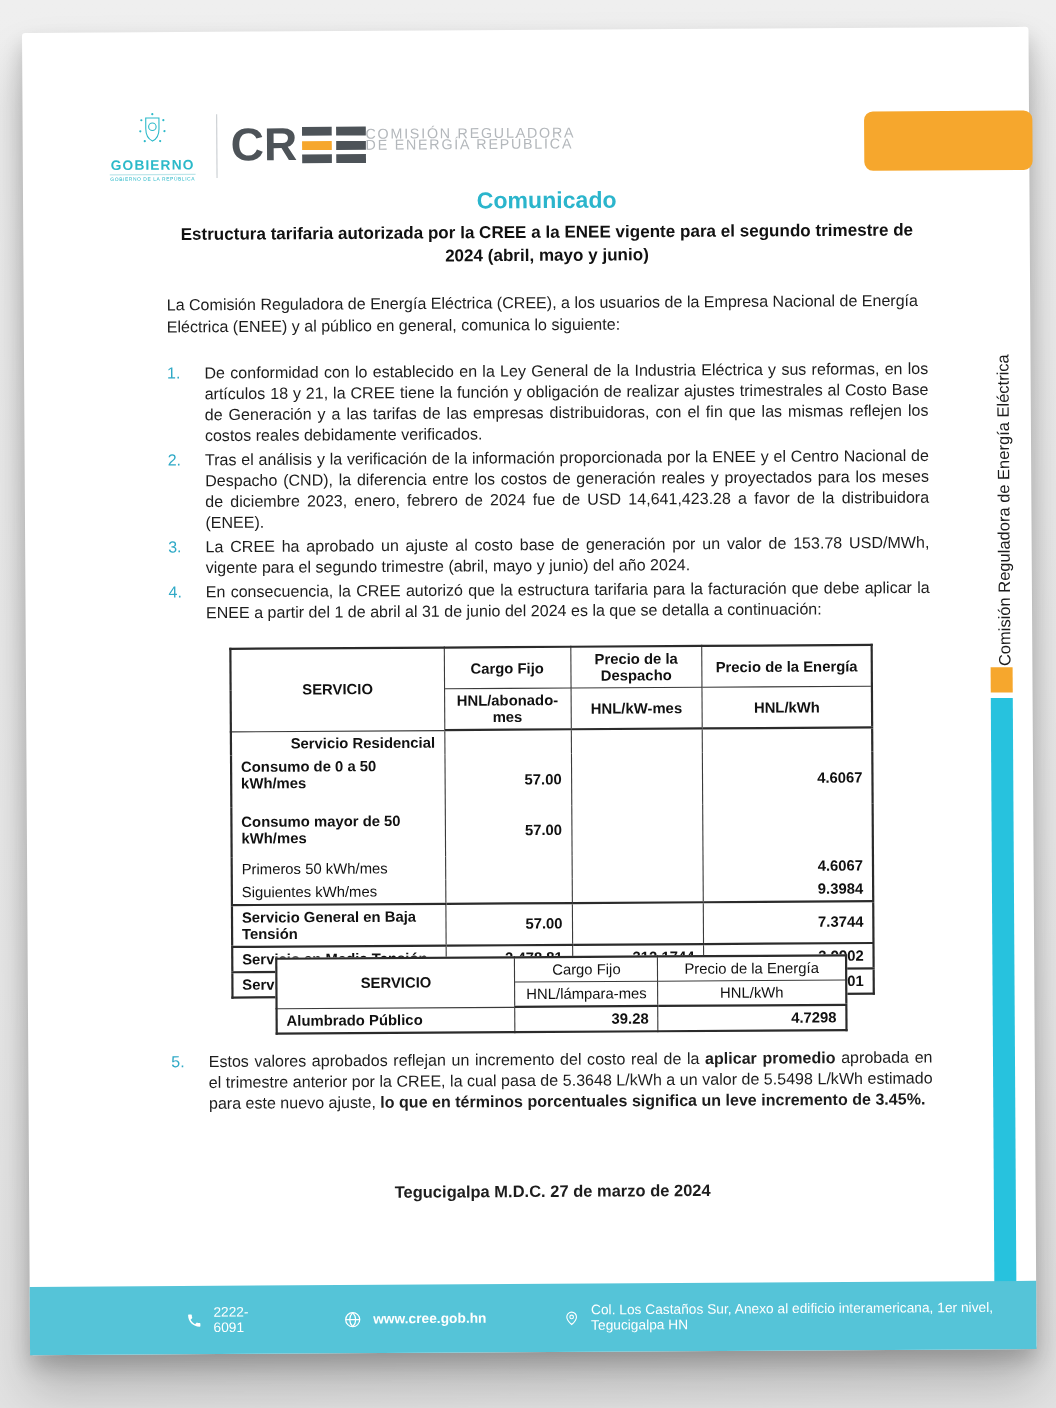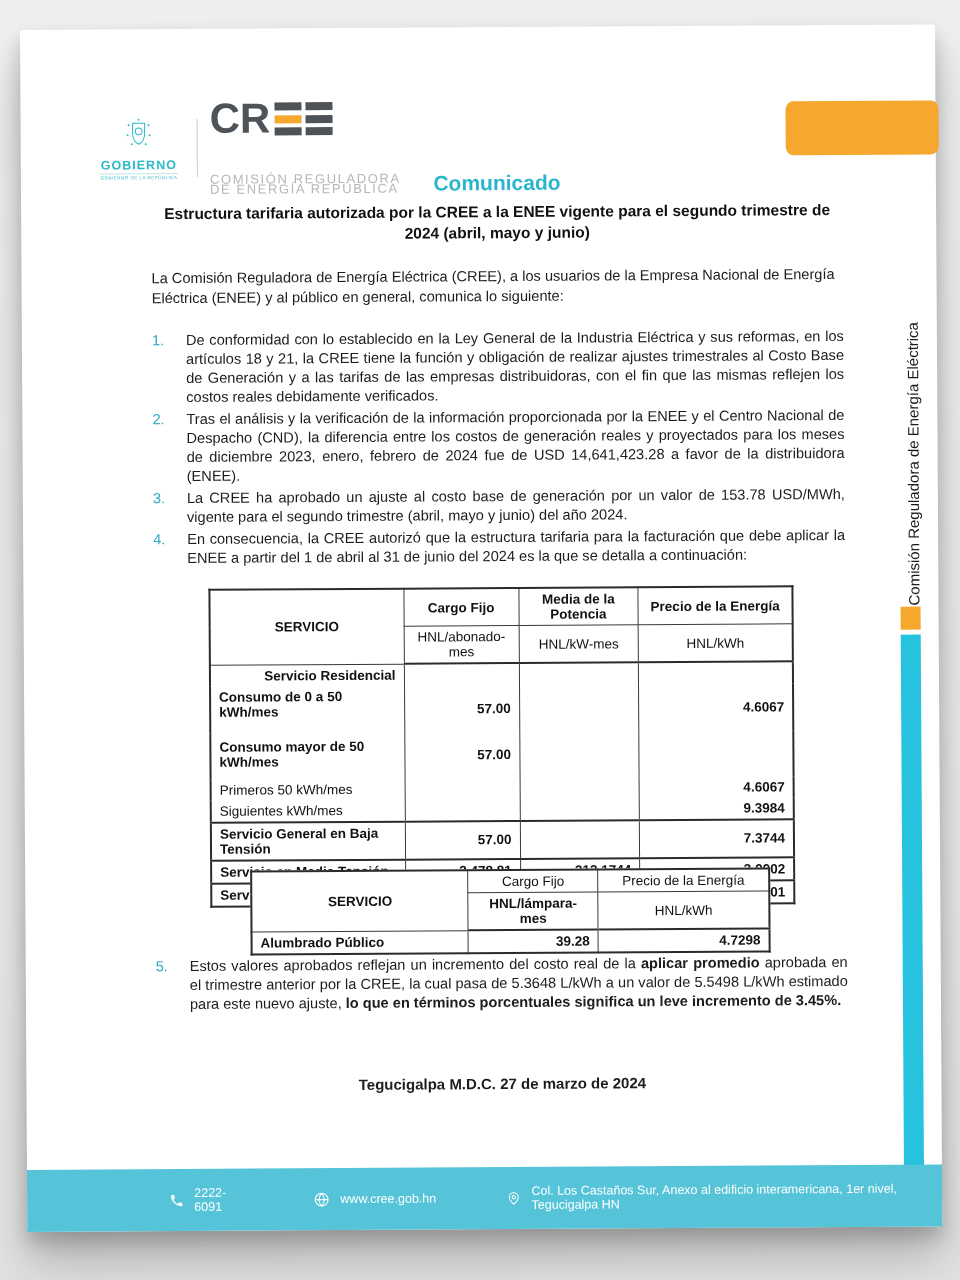--- a/index.html
+++ b/index.html
@@ -15,21 +15,21 @@
     transform:rotate(-0.35deg); transform-origin:top left;
     box-shadow:0 10px 18px rgba(0,0,0,0.18), 0 30px 45px rgba(0,0,0,0.22);
   }
   
   .logo-row { position:absolute; left:72px; top:72px; display:flex; align-items:center; gap:12px; }
   .hn-logo { display:flex; flex-direction:column; align-items:center; width:92px; }
   .hn-emblem { margin-bottom:3px; }
   .hn-name { color:#2bb9c9; font-weight:bold; font-size:12.5px; letter-spacing:1px; }
   .hn-sub { color:#2bb9c9; font-size:4.5px; letter-spacing:.5px; border-top:1px solid #bfe6ea; padding-top:1px; margin-top:1px; white-space:nowrap; }
   .logo-divider { width:1px; height:58px; background:#c9cdd1; }
-  .cree-logo { display:flex; flex-direction:column;gap:32px; }
+  .cree-logo { display:flex; flex-direction:row; }
   .cree-word { display:flex; align-items:flex-start; gap:4px; height:38px; }
   .cree-letters { font-size:42px; line-height:36px; font-weight:bold; color:#4d5358; letter-spacing:0px; font-family:"Liberation Sans",sans-serif; }
   .e-bars { display:flex; flex-direction:column; justify-content:space-between; height:33px; margin-top:2px; }
   .e-bars b { display:block; width:27px; height:8px; background:#4d5358; }
   .e-bars b.orange { background:#f6a72d; }
   .cree-sub { margin-top:4px; color:#b3b7bb; font-size:13px; letter-spacing:1.6px; line-height:10px; }
   .top-orange { position:absolute; right:-3px; top:76px; width:153px; height:54px; background:#f6a72d; border-radius:8px; }
   
   .col { position:absolute; left:130px; width:692px; }
   .doc-title { top:144px; text-align:center; color:#2bb5cc; font-size:21px; font-weight:bold; }
@@ -40,21 +40,21 @@
   .li .n { width:34px; flex:0 0 34px; color:#2fa9c6; font-size:14.6px; line-height:19px; }
   .li .t { flex:1; font-size:14.6px; line-height:19px; text-align:justify; }
   .bold { font-weight:bold; }
   
   table { border-collapse:collapse; font-size:13.5px; color:#111; background:#fff; }
   #table1 { position:absolute; left:185px; top:560px; width:585px; }
   #table2 { position:absolute; left:225px; top:842px; width:520px; }
   td,th { border:1px solid #3a3a3a; padding:3px 8px; }
   table { border:2px solid #2b2b2b; }
   th { font-weight:bold; text-align:center; }
-  .unit { font-weight:normal;text-align:center; }
+  .unit { font-weight:bold;text-align:center; }
   .lbl { text-align:left; }
   .val { text-align:right; font-weight:bold; }
   .plain { font-weight:normal; }
   .noline td { border-top:none; border-bottom:none; }
   .first-body td { border-bottom:none;text-align:right; }
   .thick-top td { border-top:2px solid #2b2b2b; }
   .hdr-bottom th { border-bottom:2px solid #2b2b2b; }
   #table1 .c0 { width:195px; } #table1 .c1 { width:115px; } #table1 .c2 { width:120px; } #table1 .c3 { width:155px; }
   #table2 .c0 { width:218px; } #table2 .c1 { width:130px; } #table2 .c2 { width:172px; }
   .pad-b { padding-bottom:14px; }
@@ -63,21 +63,21 @@
   .item5 { top:928px; }
   .dateline { top:1048px; text-align:center; font-weight:bold; font-size:15px; }
   
   .side-text { position:absolute; right:16px; top:288px; height:302px; writing-mode:vertical-rl; transform:rotate(180deg); font-size:15px; color:#1b1b1b; text-align:center; }
   .side-orange { position:absolute; right:18px; top:582px; width:20px; height:23px; background:#f6a72d; }
   .side-bar { position:absolute; right:18px; top:610px; width:20px; height:532px; background:#27c2de; }
   
   .footer { position:absolute; left:0; bottom:0; width:100%; height:62px; background:#55c4d8; display:flex; align-items:center; color:#fff; font-size:12.5px; }
   .footer .grp { display:flex; align-items:center; gap:10px; }
   .g-phone { margin-left:142px; }
-  .g-web { margin-left:66px; }
+  .g-web { margin-left:66px;font-weight:bold; }
   .g-addr { margin-left:70px; }
   .ficon { display:inline-flex; width:17px; height:17px; }
   .ficon svg { width:100%; height:100%; }
 </style>
 </head>
 <body>
 
 <div id="page">
 
   <div class="logo-row">
@@ -145,21 +145,21 @@
       <span class="n">4.</span>
       <span class="t">En consecuencia, la CREE autorizó que la estructura tarifaria para la facturación que debe aplicar la ENEE a partir del 1 de abril al 31 de junio del 2024 es la que se detalla a continuación:</span>
     </div>
   </div>
 
   <table id="table1">
     <thead>
       <tr>
         <th class="c0" rowspan="2">SERVICIO</th>
         <th class="c1">Cargo Fijo</th>
-        <th class="c2">Media de la Potencia</th>
+        <th class="c2">Precio de la Despacho</th>
         <th class="c3">Precio de la Energía</th>
       </tr>
       <tr class="hdr-bottom">
         <th class="unit">HNL/abonado-mes</th>
         <th class="unit">HNL/kW-mes</th>
         <th class="unit">HNL/kWh</th>
       </tr>
     </thead>
     <tbody>
       <tr class="first-body">
@@ -214,21 +214,21 @@
   </table>
 
   <table id="table2">
     <thead>
       <tr>
         <th class="c0" rowspan="2">SERVICIO</th>
         <th class="c1" style="font-weight:normal;">Cargo Fijo</th>
         <th class="c2" style="font-weight:normal;">Precio de la Energía</th>
       </tr>
       <tr class="hdr-bottom">
-        <th style="font-weight:bold;text-align:center;">HNL/lámpara-mes</th>
+        <th style="font-weight:normal;text-align:center;">HNL/lámpara-mes</th>
         <th style="font-weight:normal;">HNL/kWh</th>
       </tr>
     </thead>
     <tbody>
       <tr>
         <td class="lbl bold">Alumbrado Público</td>
         <td class="val">39.28</td>
         <td class="val">4.7298</td>
       </tr>
     </tbody>

